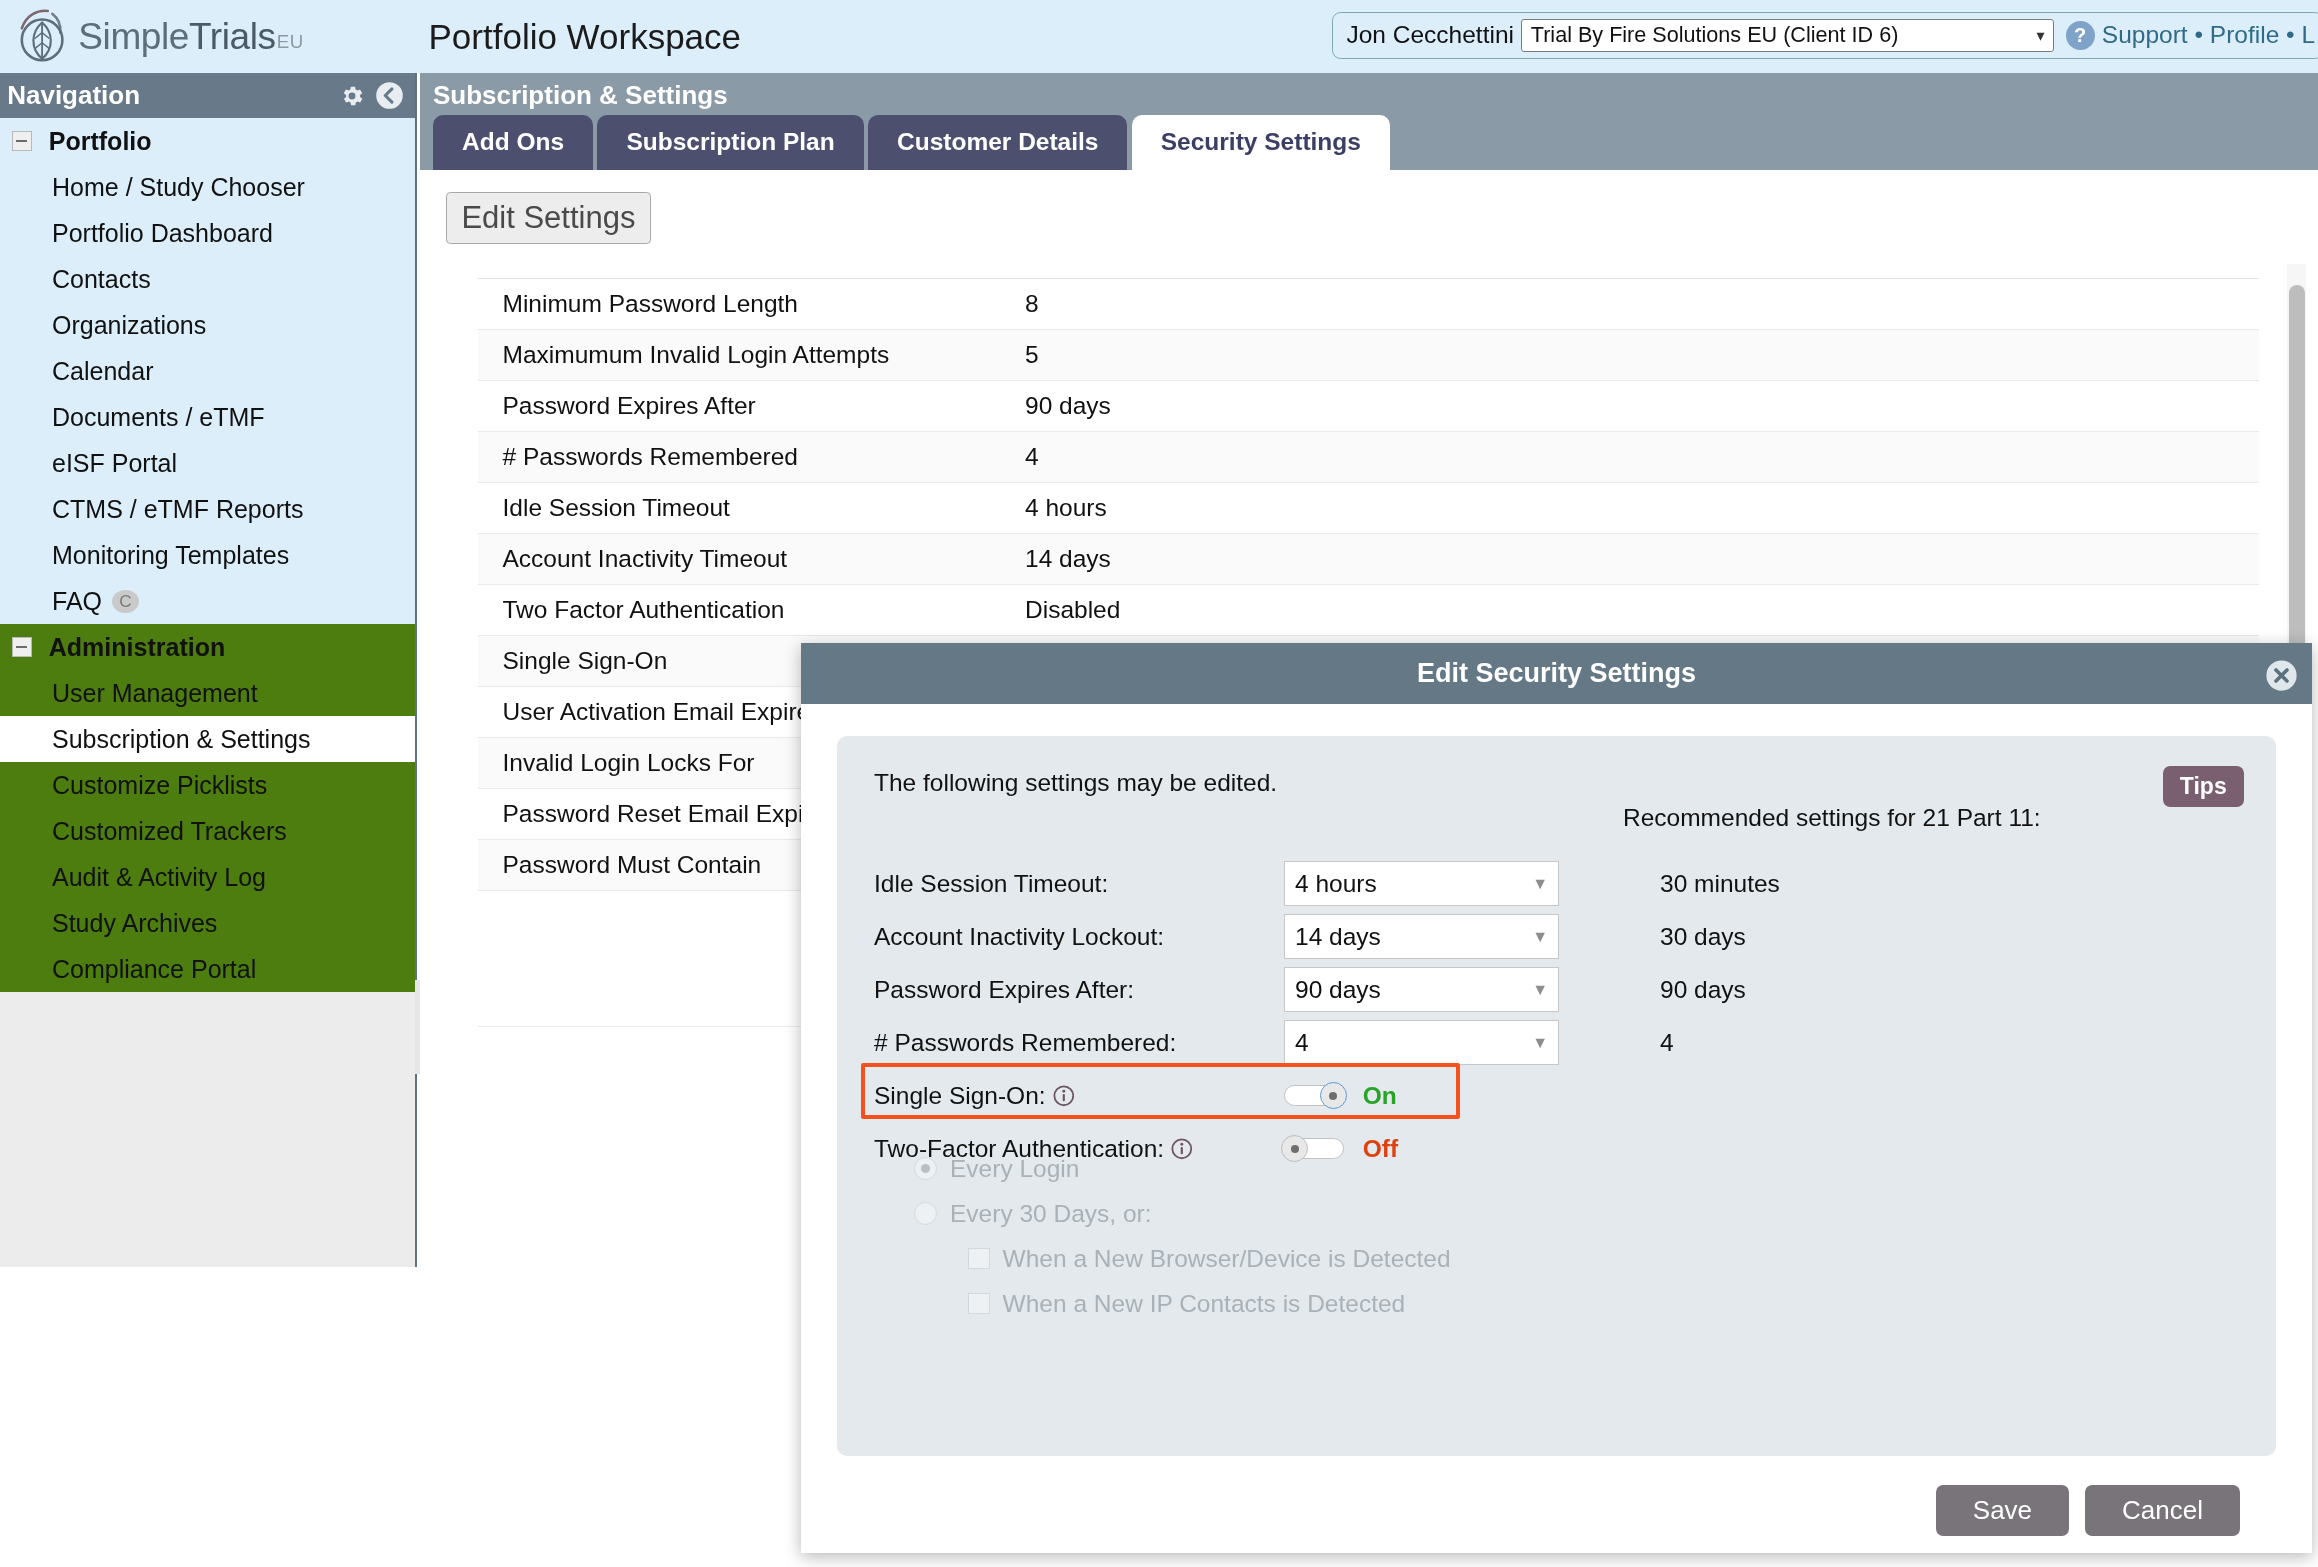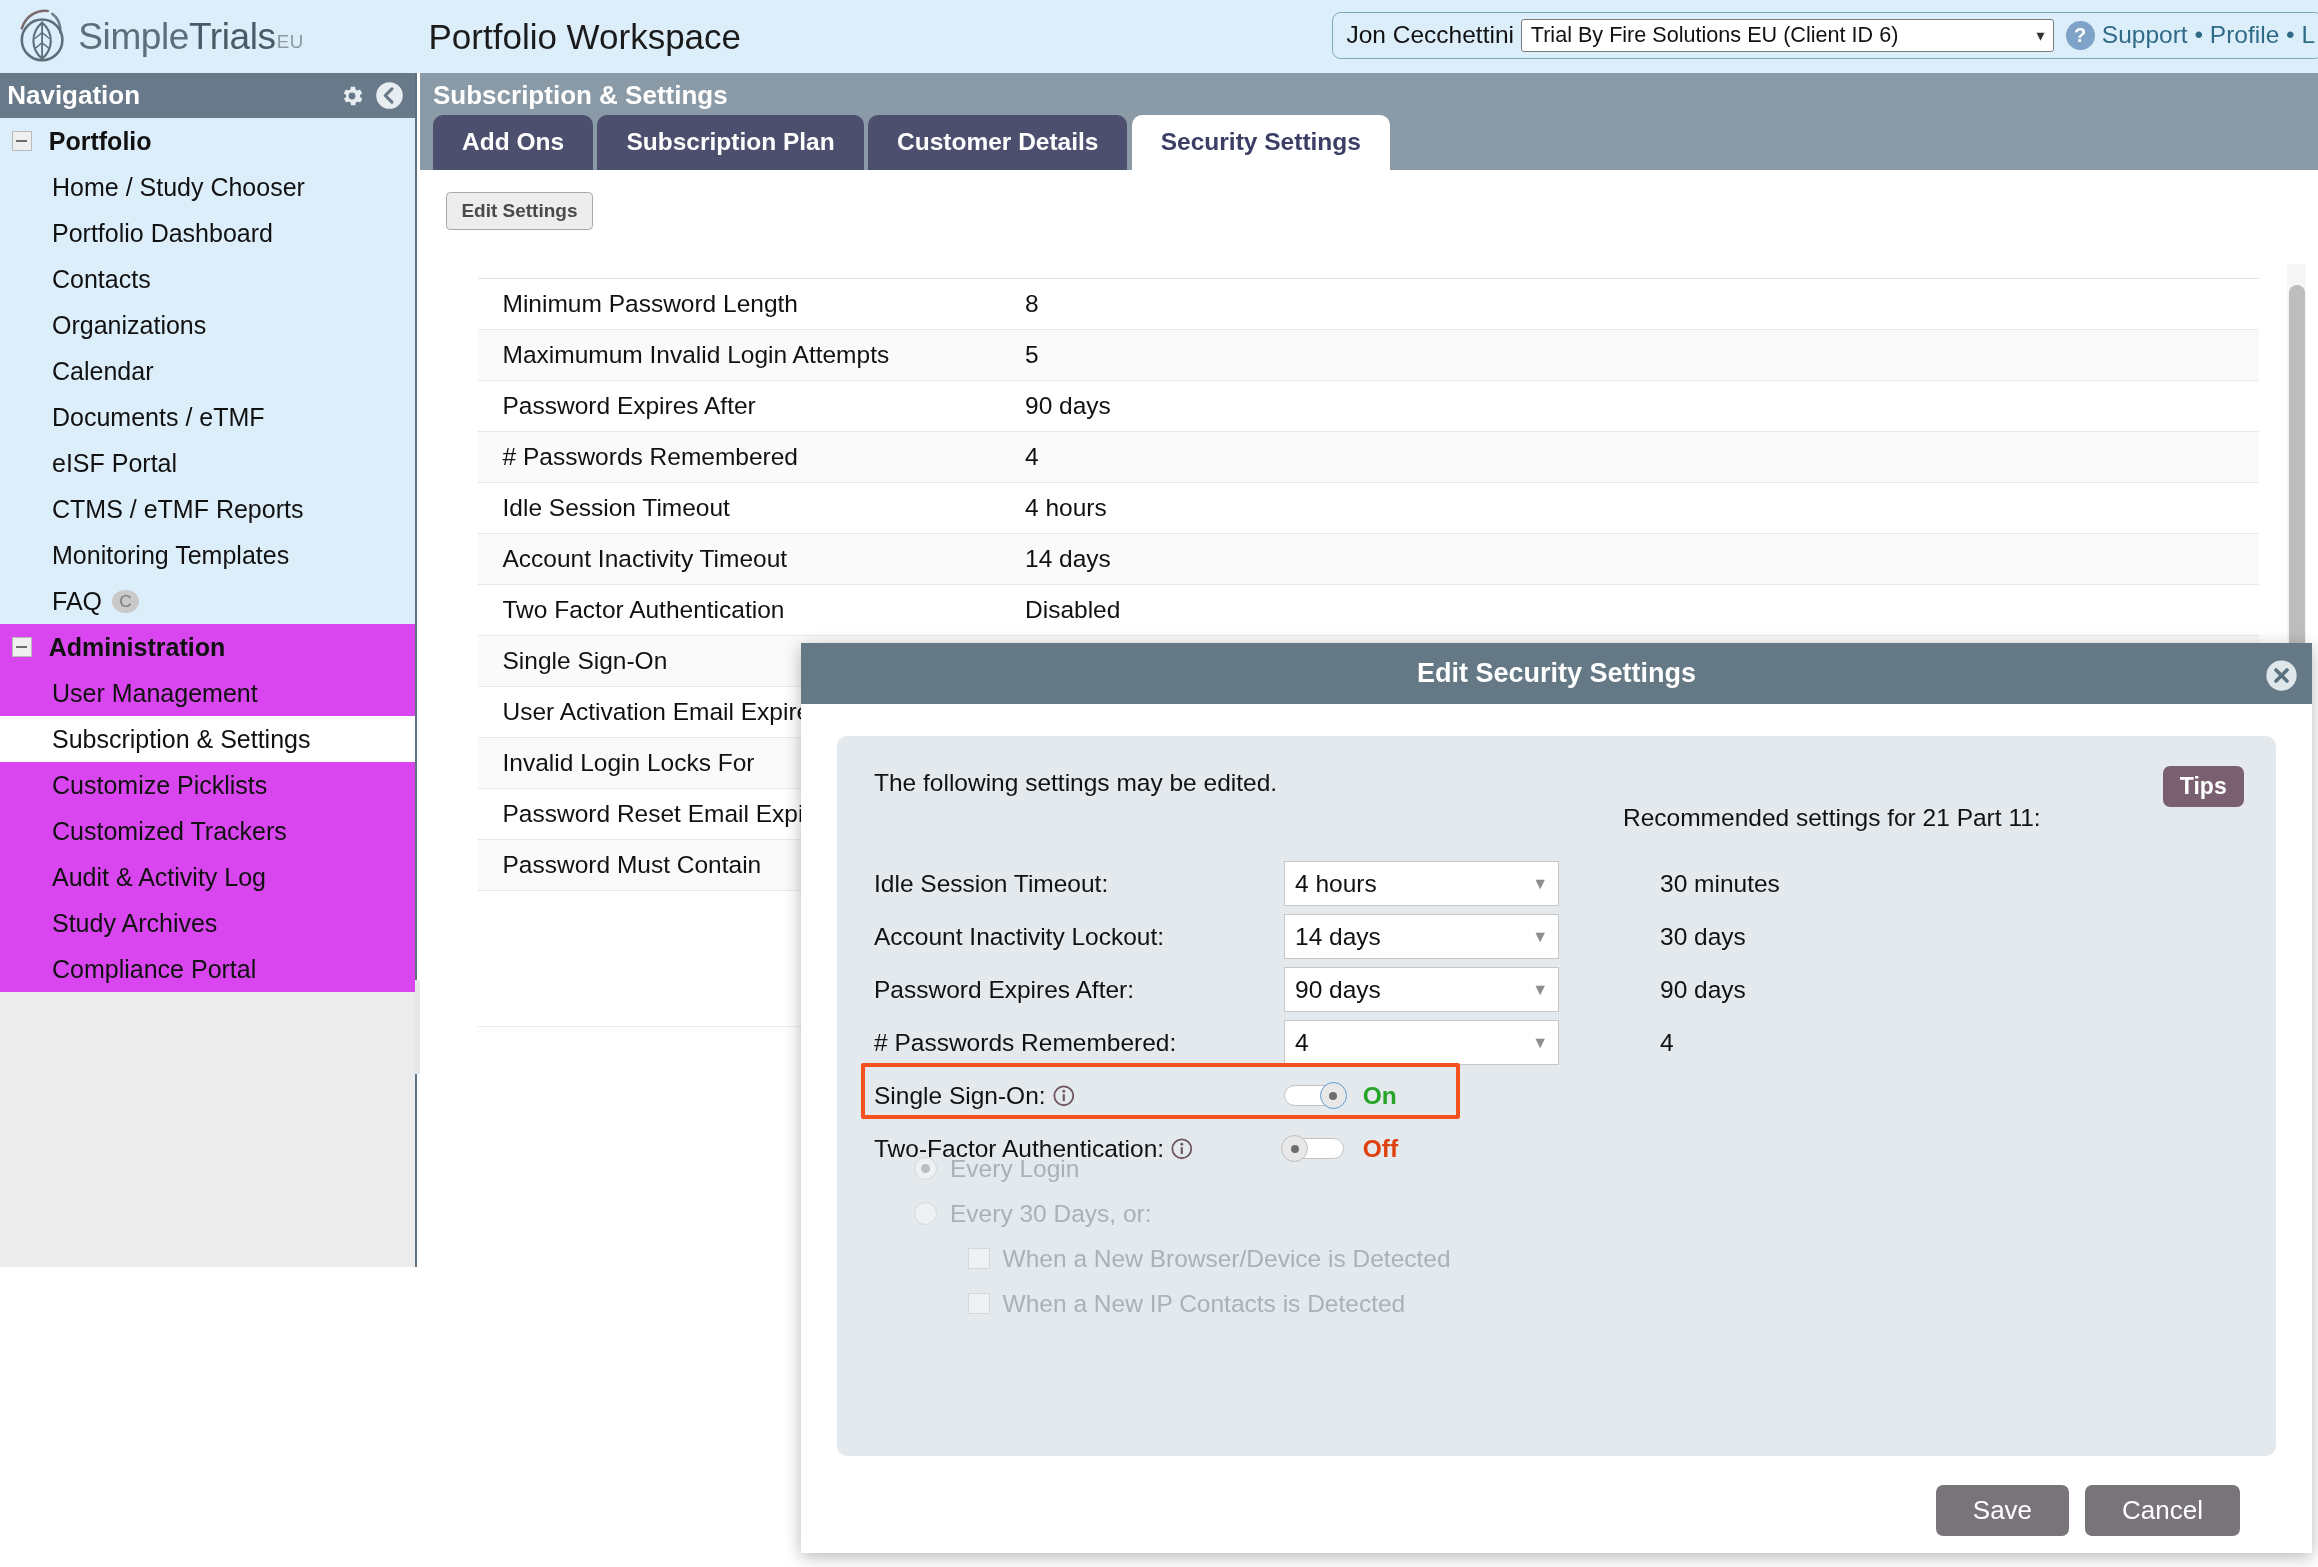--- a/index.html
+++ b/index.html
@@ -117,21 +117,21 @@
     display: flex;
     align-items: center;
     padding: 0 11.5px 0 7.2px;
     justify-content: space-between;
   }
   .nav-header-title { font-size: 26px; font-weight: bold; }
   .nav-header-icons { display: flex; align-items: center; gap: 10px; }
   .gear-icon svg, .collapse-icon svg { display: block; }
 
   .nav-group-portfolio { background: #ddeefb; }
-  .nav-group-admin { background: #d946ef; }
+  .nav-group-admin { background: #4d7c0f; }
 
   .nav-parent {
     display: flex;
     align-items: center;
     height: 46px;
     padding-left: 11.5px;
     font-size: 25px;
     font-weight: bold;
     color: #111;
   }
@@ -228,23 +228,23 @@
     position: relative;
     height: 1398px;
     background: #ffffff;
   }
   .edit-settings-btn {
     position: absolute;
     left: 26px; top: 21.6px;
     background: #ededed;
     border: 1.4px solid #a8a8a8;
     border-radius: 4.3px;
-    font-size: 19px;
+    font-size: 31px;
     color: #4a4a4a;
-    font-weight: bold;
+    font-weight: normal;
     padding: 7.2px 14.4px;
   }
 
   
   .settings-table {
     position: absolute;
     left: 58px;
     top: 108px;
     width: 1781px;
     border-top: 0.7px solid #e3e3e3;

